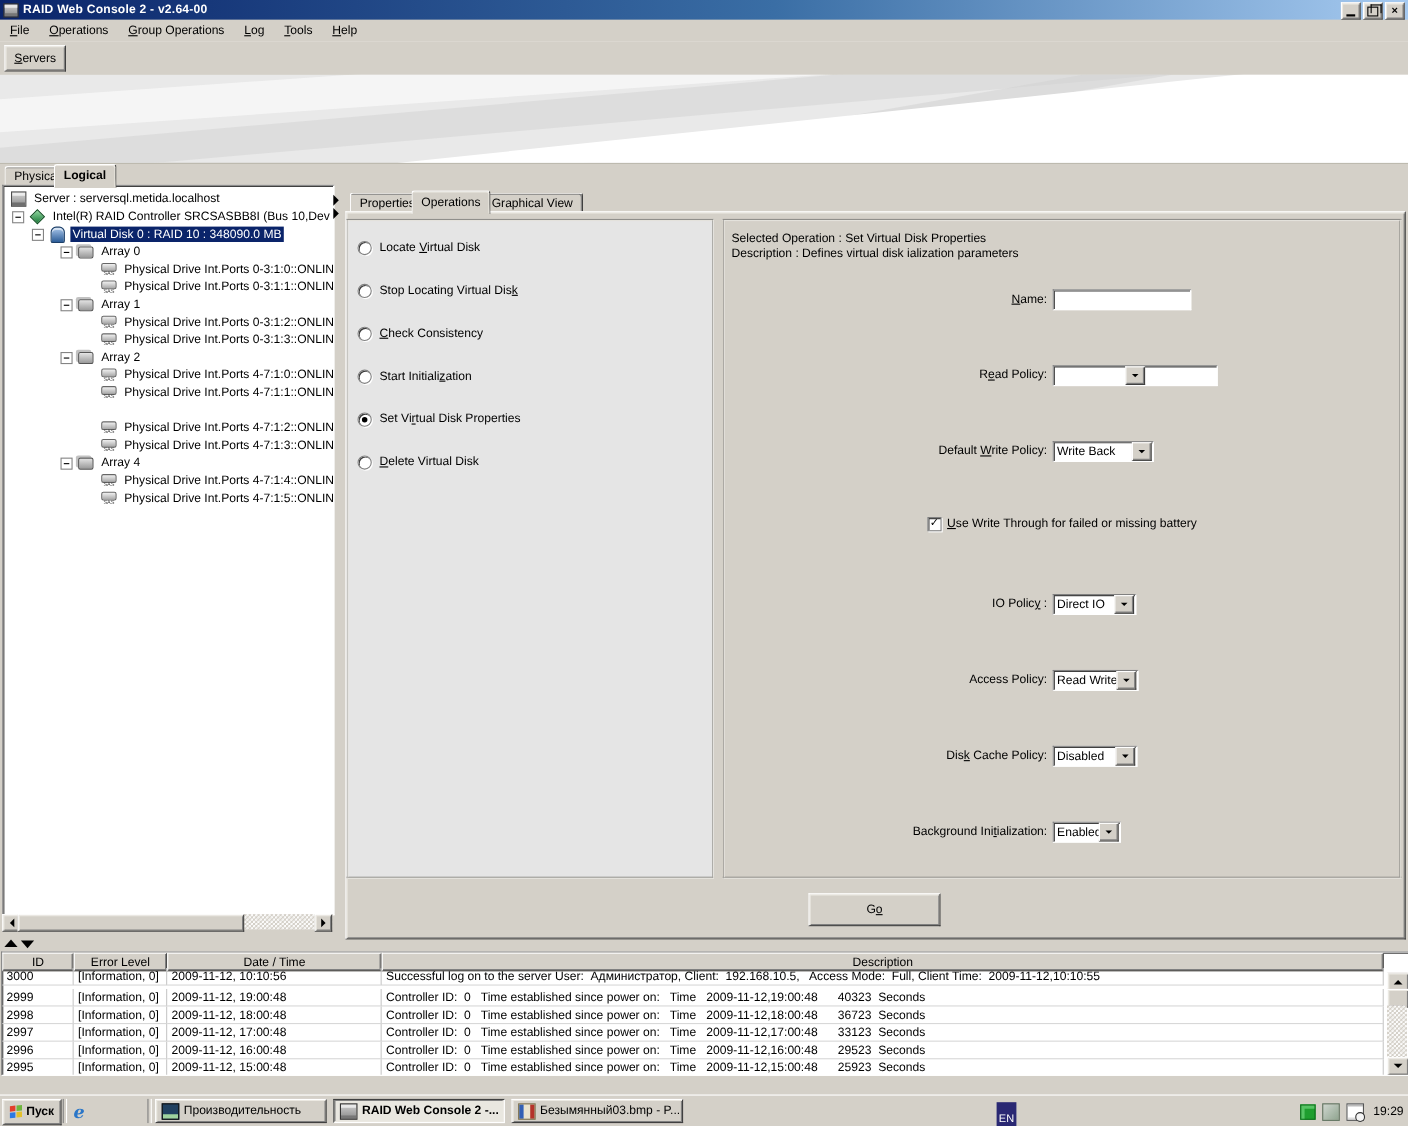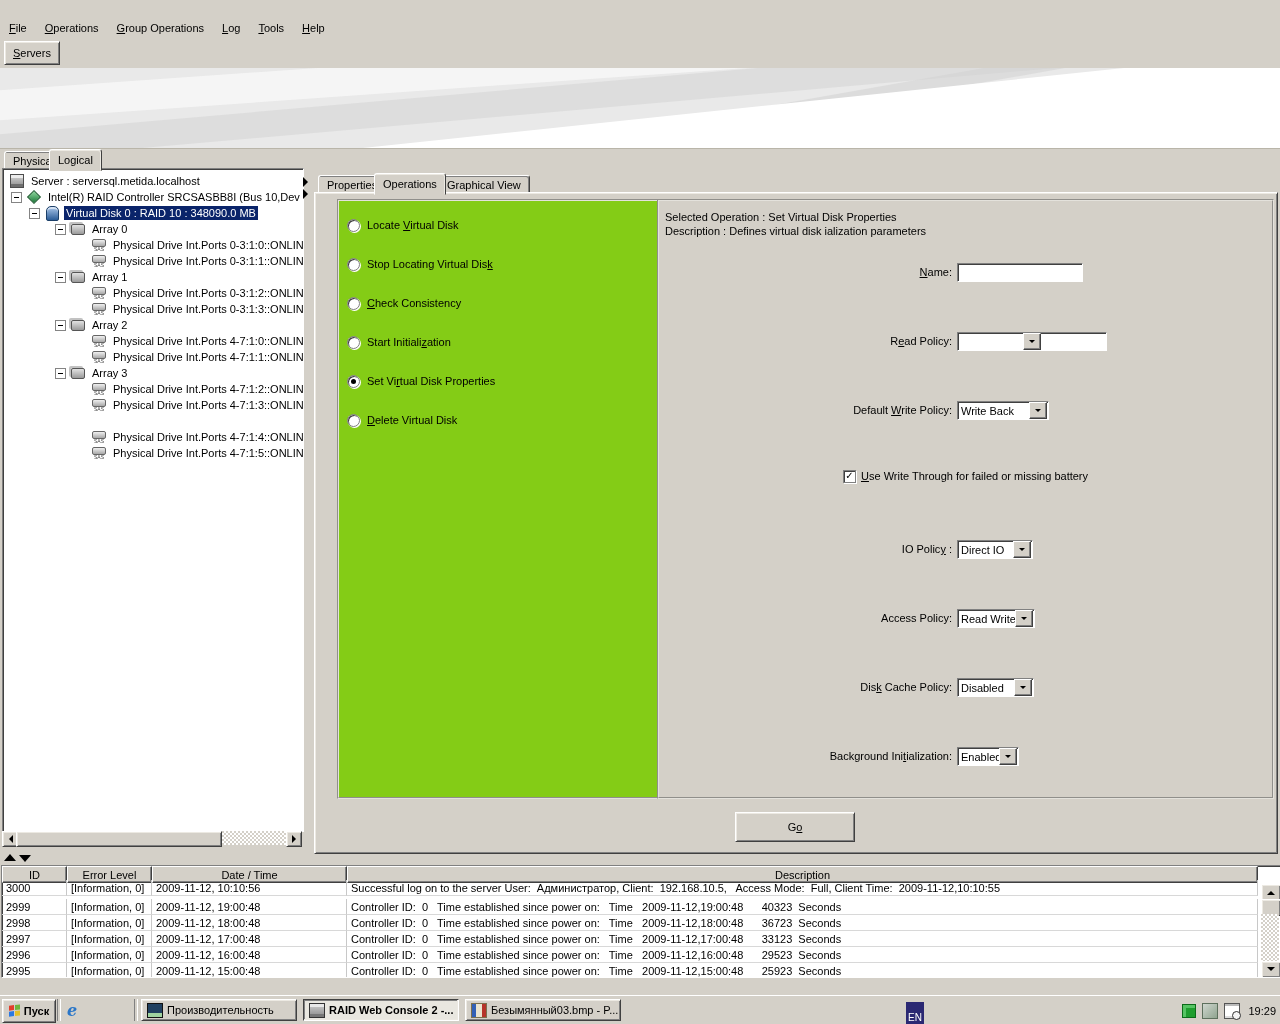--- a/index.html
+++ b/index.html
@@ -84,21 +84,21 @@
     background-image:linear-gradient(45deg,#fff 25%,transparent 25%,transparent 75%,#fff 75%),
                      linear-gradient(45deg,#fff 25%,transparent 25%,transparent 75%,#fff 75%);
     background-size:4px 4px; background-position:0 0,2px 2px; }
   #tree-hscroll { position:absolute; left:2px; top:831px; width:300px; height:14px; }
   #tree-hscroll .thumb { position:absolute; left:14px; top:0; width:204px; height:14px; }
 
   .splitter-arrow { position:absolute; width:0; height:0; border:5px solid transparent; border-left-color:#000; }
 
   
   #right-outer { position:absolute; left:314px; top:192px; width:962px; height:660px; }
-  #ops-box    { position:absolute; left:22px;  top:6px; width:330px; height:596px; background:#84cc16; }
+  #ops-box    { position:absolute; left:0;  top:6px; width:330px; height:596px; background:#e5e5e5; }
   #params-box { position:absolute; left:342px; top:6px; width:613px; height:596px; background:#d4d0c8; }
   .radio-row { position:absolute; left:8px; display:flex; align-items:center; height:16px; }
   .radio { width:11px; height:11px; border-radius:50%; background:#fff; border:1px solid #808080;
            box-shadow: inset 1px 1px 0 #404040, 1px 1px 0 #fff; margin-right:7px; position:relative; flex:none; }
   .radio.checked::after { content:""; position:absolute; left:3px; top:3px; width:5px; height:5px; border-radius:50%; background:#000; }
   .info-line { position:absolute; left:6px; white-space:nowrap; }
   .flabel { position:absolute; left:6px; width:287px; text-align:right; white-space:nowrap; }
   .field-input { position:absolute; height:19px; background:#fff; border:1px solid; border-color:#808080 #fff #fff #808080;
                  box-shadow: inset 1px 1px 0 #404040; font-family:inherit; font-size:11px; padding:0 3px; box-sizing:border-box; }
   .combo { position:absolute; height:19px; background:#fff; border:1px solid; border-color:#808080 #fff #fff #808080;
@@ -161,20 +161,33 @@
                      background:#f5f5f5; border:1px solid #333; }
   #clock { margin-left:2px; }
 
   u { text-decoration:underline; }
 </style>
 </head>
 <body>
 
 <div id="app">
 
+  <div id="titlebar">
+    <span class="appicon"></span>
+    <span class="title">RAID Web Console 2 - v2.64-00</span>
+    <span class="winbtns">
+      <span class="winbtn raised">
+          <span class="glyph-min"></span>
+        </span>
+      <span class="winbtn raised">
+          <span class="glyph-restore"></span>
+        </span>
+      <span class="winbtn raised">×</span>
+    </span>
+  </div>
 
   <div id="menubar">
     <span class="menu-item"><u>F</u>ile</span>
     <span class="menu-item"><u>O</u>perations</span>
     <span class="menu-item"><u>G</u>roup Operations</span>
     <span class="menu-item"><u>L</u>og</span>
     <span class="menu-item"><u>T</u>ools</span>
     <span class="menu-item"><u>H</u>elp</span>
   </div>
 
@@ -183,21 +196,21 @@
   </div>
 
   <div id="banner">
     <div class="band band-w2"></div>
     <div class="band band-g1"></div>
     <div class="band band-g2"></div>
     <div class="band band-w1"></div>
   </div>
 
   <span class="tab" style="left:4px; top:151px;">Physical</span>
-  <span class="tab active" style="left:49px; top:149px;">Logical</span>
+  <span class="tab active" style="left:49px; top:149px;font-weight:bold;">Logical</span>
 
   <div id="tree-panel" class="sunken">
     <div class="trow d0" style="top:4px;">
       <span class="ticon">
           <span class="i-server"></span>
         </span>
       <span class="tlbl">Server : serversql.metida.localhost</span>
     </div>
     <div class="trow d1" style="top:20px;">
       <span class="expand"></span>
@@ -269,40 +282,40 @@
         </span>
       <span class="tlbl">Physical Drive Int.Ports 4-7:1:0::ONLINE</span>
     </div>
     <div class="trow d4" style="top:180px;">
       <span class="ticon">
           <span class="i-drive"></span>
           <span class="sas-label">SAS</span>
         </span>
       <span class="tlbl">Physical Drive Int.Ports 4-7:1:1::ONLINE</span>
     </div>
-    <div class="trow d3" style="top:196px;">
+    <div class="trow d4" style="top:212px;">
+      <span class="ticon">
+          <span class="i-drive"></span>
+          <span class="sas-label">SAS</span>
+        </span>
+      <span class="tlbl">Physical Drive Int.Ports 4-7:1:2::ONLINE</span>
+    </div>
+    <div class="trow d4" style="top:228px;">
+      <span class="ticon">
+          <span class="i-drive"></span>
+          <span class="sas-label">SAS</span>
+        </span>
+      <span class="tlbl">Physical Drive Int.Ports 4-7:1:3::ONLINE</span>
+    </div>
+    <div class="trow d3" style="top:244px;">
       <span class="expand"></span>
       <span class="ticon">
           <span class="i-array"></span>
         </span>
-      <span class="tlbl">Array 3</span>
-    </div>
-    <div class="trow d4" style="top:212px;">
-      <span class="ticon">
-          <span class="i-drive"></span>
-          <span class="sas-label">SAS</span>
-        </span>
-      <span class="tlbl">Physical Drive Int.Ports 4-7:1:2::ONLINE</span>
-    </div>
-    <div class="trow d4" style="top:228px;">
-      <span class="ticon">
-          <span class="i-drive"></span>
-          <span class="sas-label">SAS</span>
-        </span>
-      <span class="tlbl">Physical Drive Int.Ports 4-7:1:3::ONLINE</span>
+      <span class="tlbl">Array 4</span>
     </div>
     <div class="trow d4" style="top:260px;">
       <span class="ticon">
           <span class="i-drive"></span>
           <span class="sas-label">SAS</span>
         </span>
       <span class="tlbl">Physical Drive Int.Ports 4-7:1:4::ONLINE</span>
     </div>
     <div class="trow d4" style="top:276px;">
       <span class="ticon">

